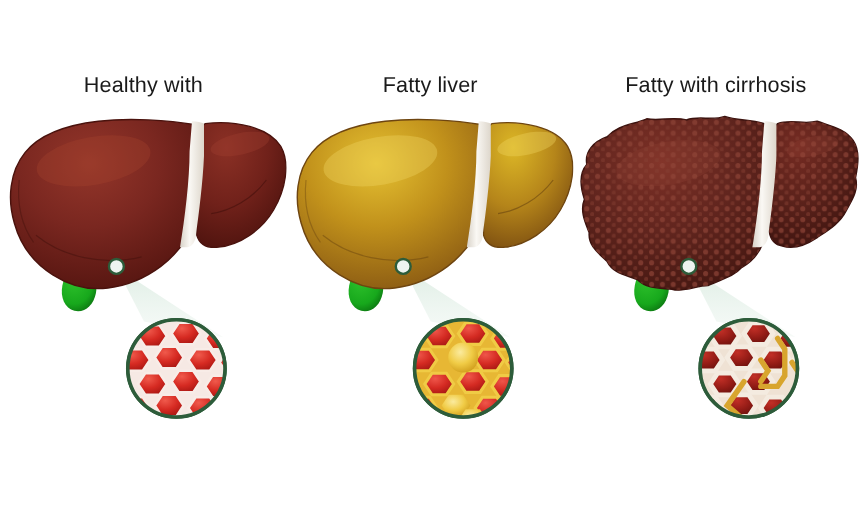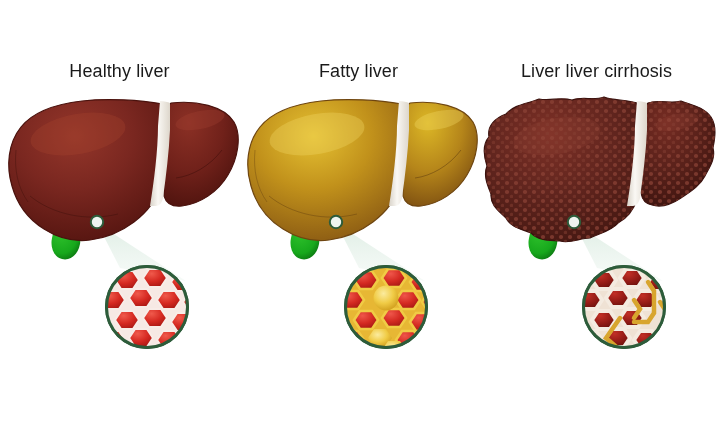--- a/index.html
+++ b/index.html
@@ -25,21 +25,21 @@
   }
   .art{position:absolute;left:0;top:0;width:239px;height:430px;}
   svg{display:block;}
 </style>
 </head>
 <body>
 
 <div id="stage">
 
   <div class="panel" id="panel-healthy">
-    <div class="panel-title">Healthy liver</div>
+    <div class="panel-title">Healthy with</div>
     <div class="art">
       <svg width="239" height="430" viewBox="0 0 239 430" xmlns="http://www.w3.org/2000/svg">
         <defs>
           <radialGradient id="hLobeL" cx="42%" cy="26%" r="78%">
             <stop offset="0%" stop-color="#94362a"></stop>
             <stop offset="48%" stop-color="#7a2720"></stop>
             <stop offset="100%" stop-color="#551510"></stop>
           </radialGradient>
           <radialGradient id="hLobeR" cx="34%" cy="20%" r="85%">
             <stop offset="0%" stop-color="#8b3025"></stop>
@@ -207,21 +207,21 @@
               <polygon points="149,341 161,341 167,350 161,359 149,359 143,350" fill="url(#fFat)"></polygon>
             </g>
           </g>
           <circle cx="147" cy="307" r="40.5" fill="none" stroke="#2d5c3a" stroke-width="3"></circle>
         </g>
       </svg>
     </div>
   </div>
 
   <div class="panel" id="panel-cirrhosis">
-    <div class="panel-title">Liver liver cirrhosis</div>
+    <div class="panel-title">Fatty with cirrhosis</div>
     <div class="art">
       <svg width="239" height="430" viewBox="0 0 239 430" xmlns="http://www.w3.org/2000/svg">
         <defs>
           <radialGradient id="cLobeL" cx="42%" cy="26%" r="80%">
             <stop offset="0%" stop-color="#7d3026"></stop>
             <stop offset="50%" stop-color="#61251e"></stop>
             <stop offset="100%" stop-color="#441711"></stop>
           </radialGradient>
           <radialGradient id="cLobeR" cx="34%" cy="20%" r="85%">
             <stop offset="0%" stop-color="#752b22"></stop>

